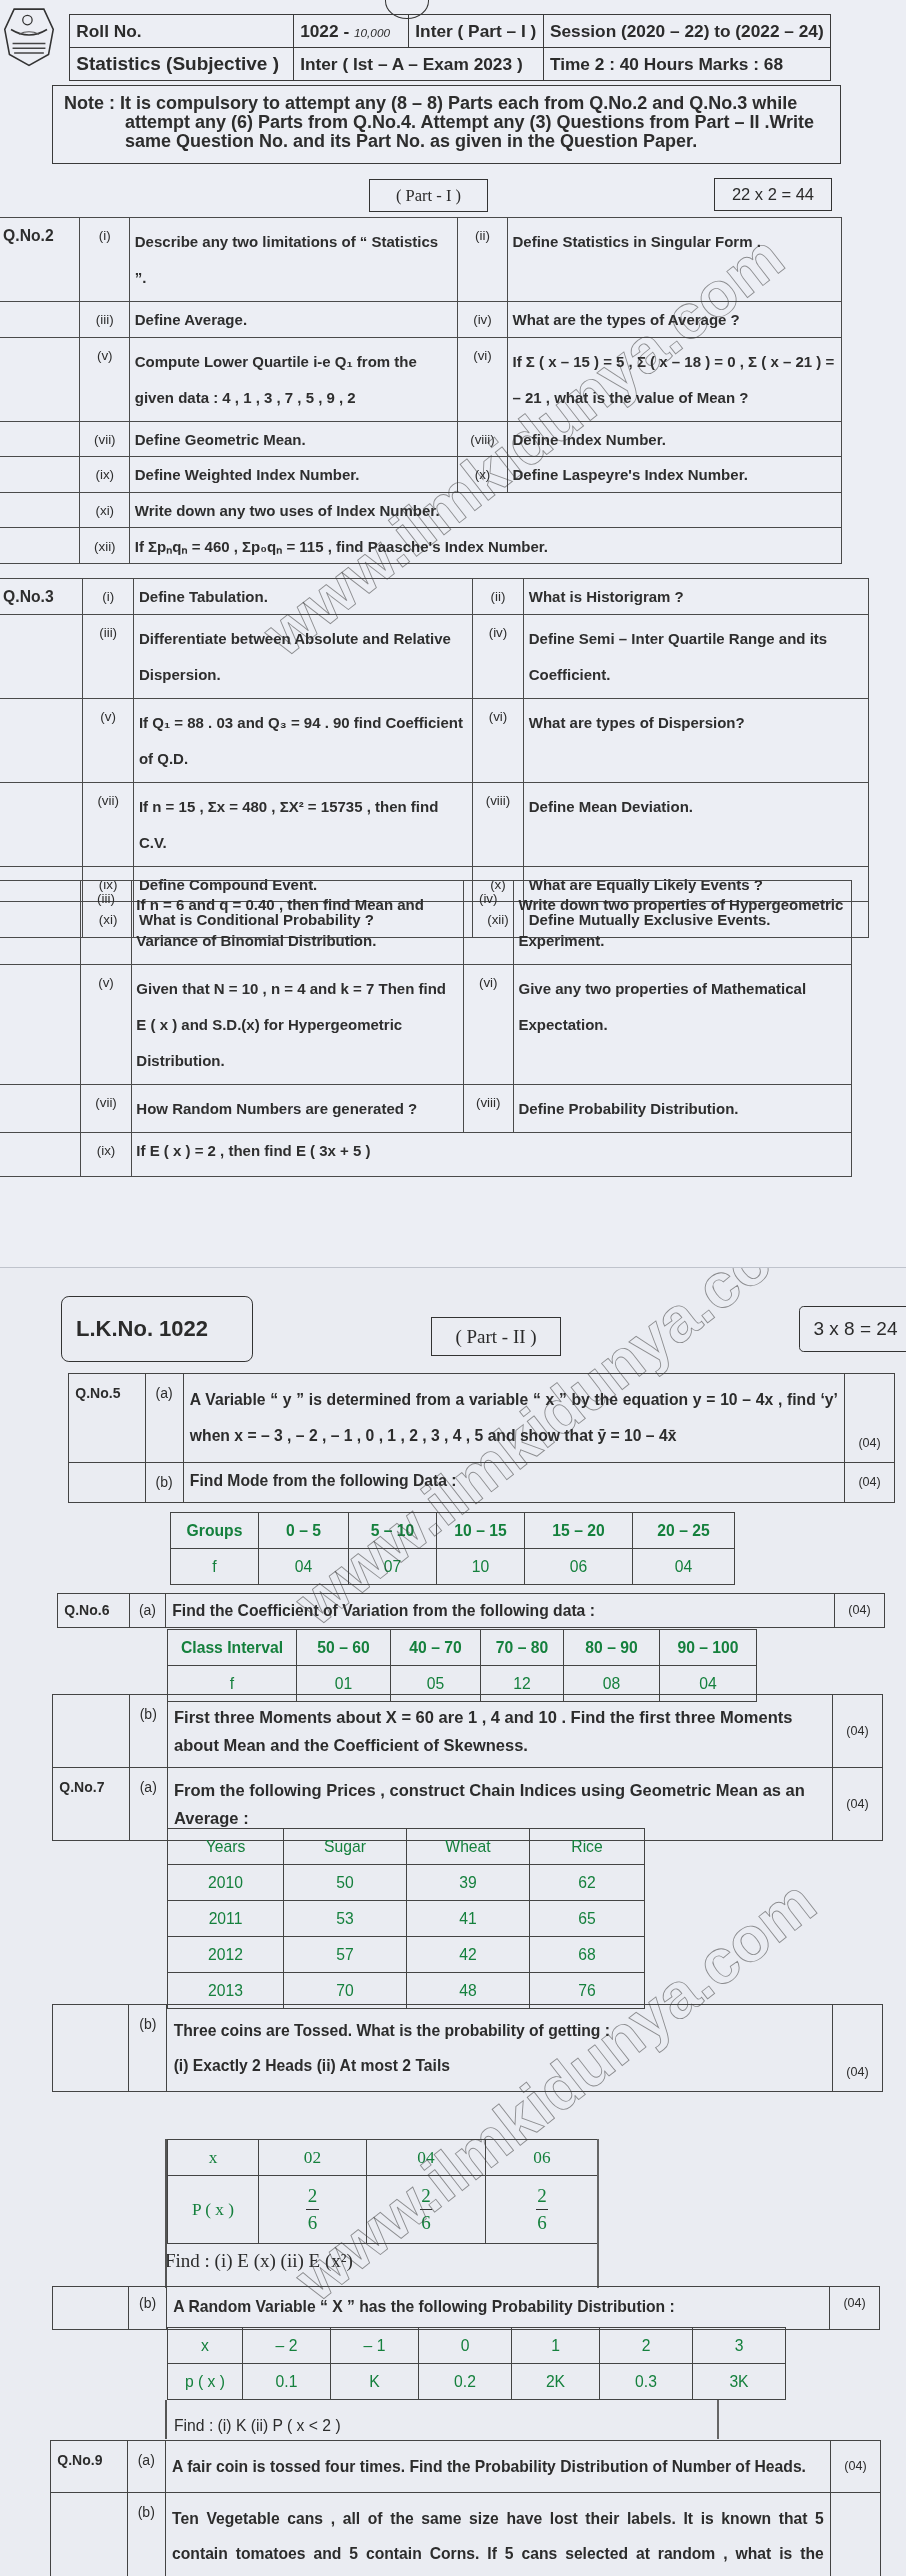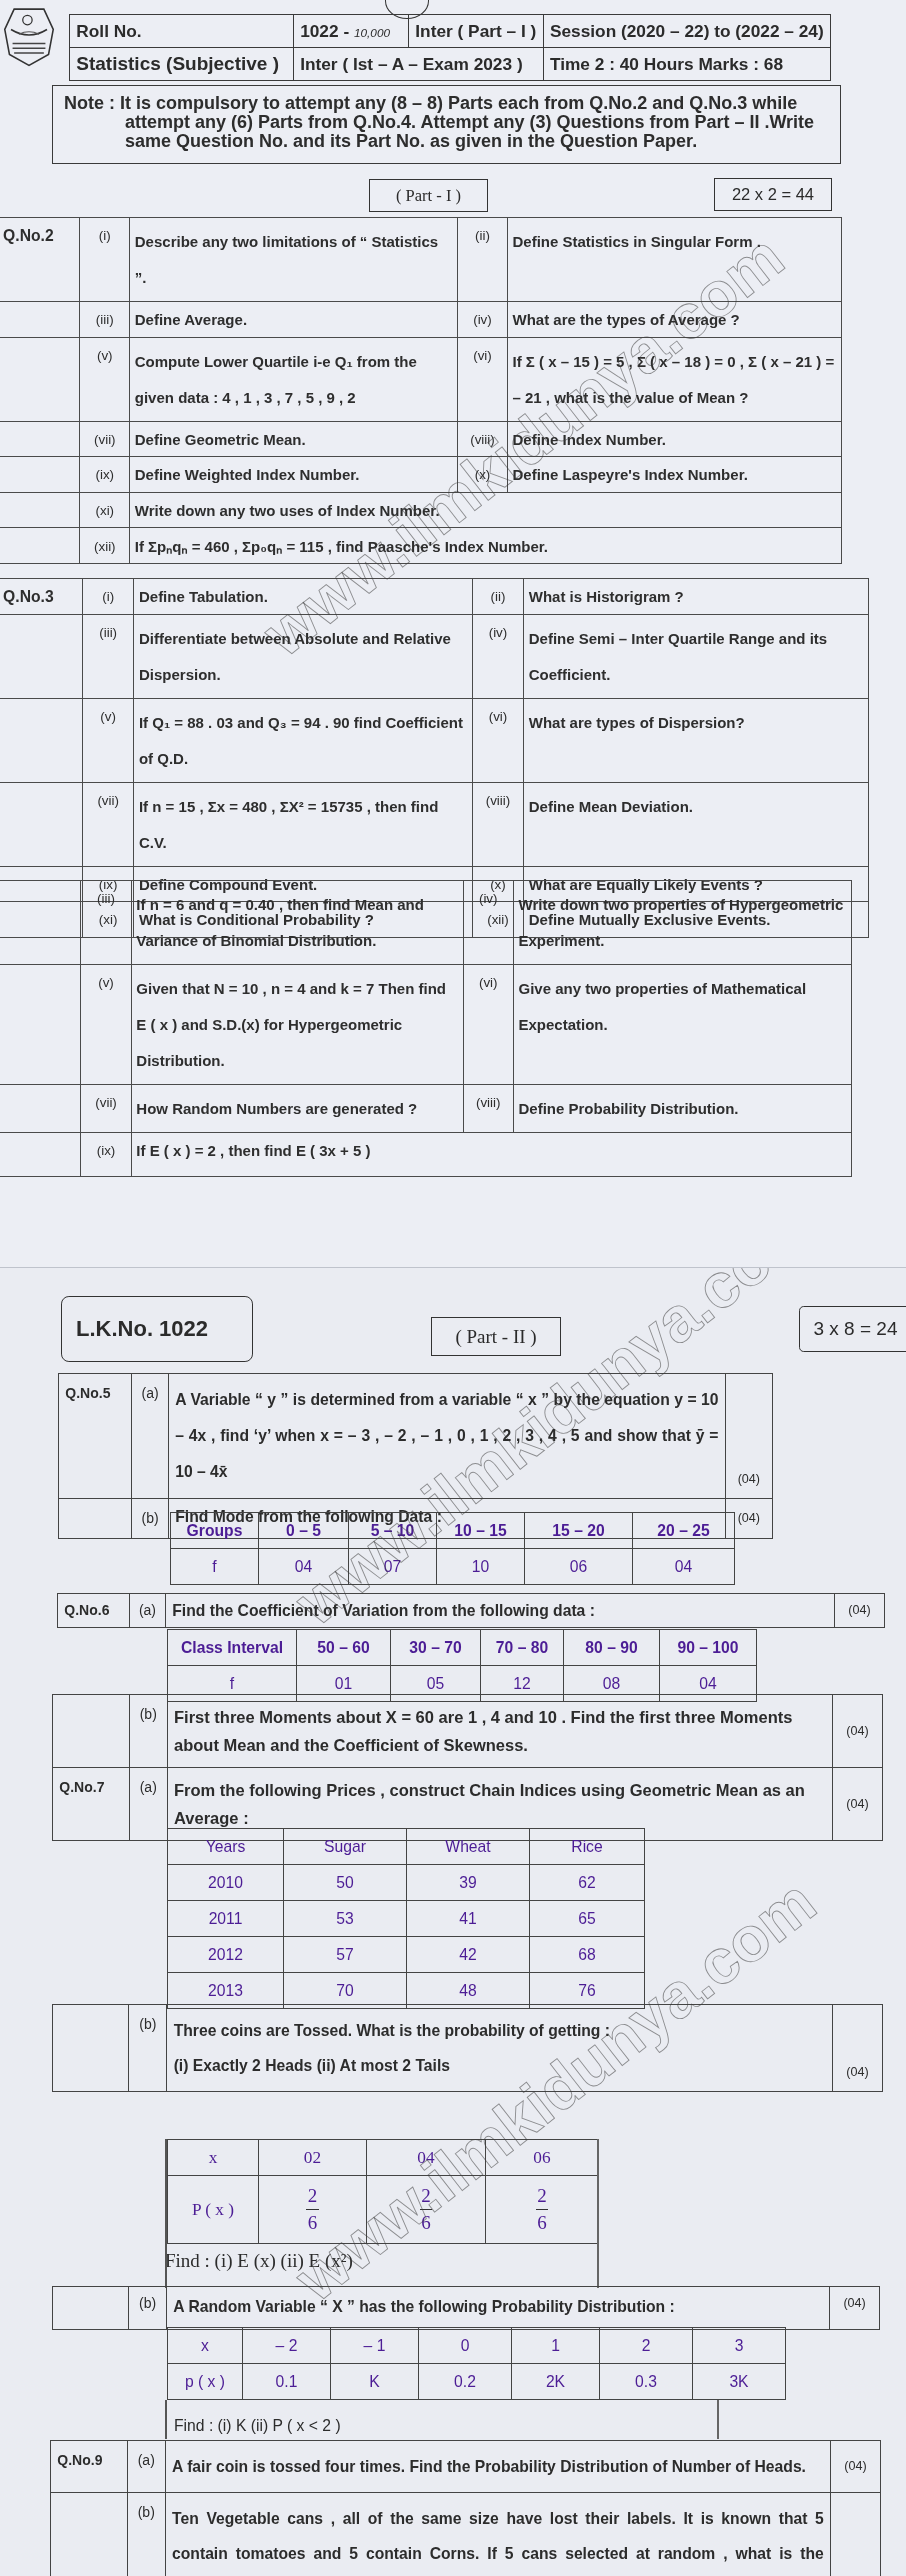--- a/index.html
+++ b/index.html
@@ -74,21 +74,21 @@
     display: flex; align-items: center; padding-left: 14px; color: #2b2b2b;
   }
   .qtbl { position: absolute; font-size: 15.7px; font-weight: bold; color: #2c2c2c; }
   .qtbl td { border: 1.2px solid #444; vertical-align: top; padding: 7.9px 6.3px; line-height: 36px; }
   .qtbl td.q { width: 77px; font-size: 14px; line-height: 22px; }
   .qtbl td.p { width: 38px; font-size: 14px; font-weight: normal; text-align: center; line-height: 22px; }
   .qtbl td.txt { width: 671px; }
   .qtbl td.m { width: 50px; font-size: 12.6px; font-weight: normal; text-align: center; vertical-align: bottom; line-height: 22px; }
   .qtbl.short td { line-height: 23.6px; padding: 4.7px 6.3px; }
 
-  .dtbl { position: absolute; font-size: 15.7px; color: #4c1d95; }
+  .dtbl { position: absolute; font-size: 15.7px; color: #15803d; }
   .dtbl td { border: 1.2px solid #444; text-align: center; padding: 4.7px 6.3px; height: 36px; }
 
   .frac { display: inline-flex; flex-direction: column; align-items: center; line-height: 22px; font-family: "Liberation Serif", serif; font-size: 19px; }
   .frac .bar { width: 12.6px; border-top: 1.6px solid #333; margin: 1.6px 0; }
   .serif { font-family: "Liberation Serif", serif; }
 
   .findline { position: absolute; font-size: 17.3px; color: #2c2c2c; }
 
   .watermark {
     position: absolute; pointer-events: none;
@@ -267,21 +267,21 @@
 
   <div class="watermark" style="left:204px;top:409px;">www.ilmkidunya.com</div>
 </div>
 
 <div class="page page2">
 
   <div class="lk">L.K.No. 1022</div>
   <div class="boxed" style="left:431px;top:49px;width:130px;height:39px;font-size:19px;">( Part - II )</div>
   <div class="boxed" style="left:767px;top:38px;width:113px;height:46px;border-radius:4.7px;font-family:'Liberation Sans',sans-serif;font-size:19px;margin-left:32px;">3 x 8 = 24</div>
 
-  <table class="qtbl" style="left:58px;top:105px;width:715px;">
+  <table class="qtbl" style="left:68px;top:105px;width:827px;">
     <tbody>
         <tr>
       <td class="q">Q.No.5</td>
       <td class="p">(a)</td>
       <td class="txt" style="text-align:justify">A  Variable “ y ”  is  determined  from  a  variable “ x ” by  the  equation  y = 10 – 4x , find ‘y’ when x = – 3 , – 2 , – 1 , 0 , 1 , 2 , 3 , 4 , 5 and show that  ȳ  =  10 – 4x̄</td>
       <td class="m">(04)</td>
     </tr>
     <tr class="short">
       <td class="q"></td>
       <td class="p" style="line-height:23.6px">(b)</td>
@@ -319,21 +319,21 @@
       <td class="txt">Find the  Coefficient of Variation from the following data  :</td>
       <td class="m" style="vertical-align:top">(04)</td>
     </tr>
   </tbody>
     </table>
   <table class="dtbl b" style="left:167px;top:361px;">
     <tbody>
         <tr>
       <td style="width:129px">Class Interval</td>
       <td style="width:94px">50 – 60</td>
-      <td style="width:90px">30 – 70</td>
+      <td style="width:90px">40 – 70</td>
       <td style="width:83px">70 – 80</td>
       <td style="width:96px">80 – 90</td>
       <td style="width:97px">90 – 100</td>
     </tr>
     <tr>
       <td style="font-weight:normal">f</td>
       <td style="font-weight:normal">01</td>
       <td style="font-weight:normal">05</td>
       <td style="font-weight:normal">12</td>
       <td style="font-weight:normal">08</td>

